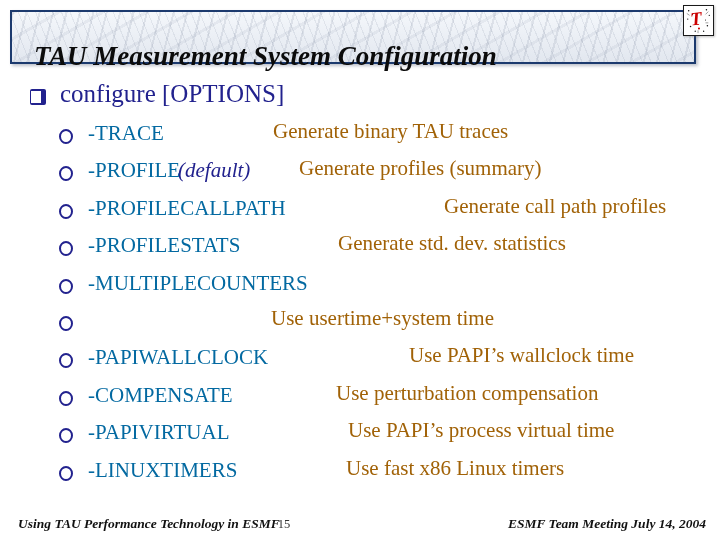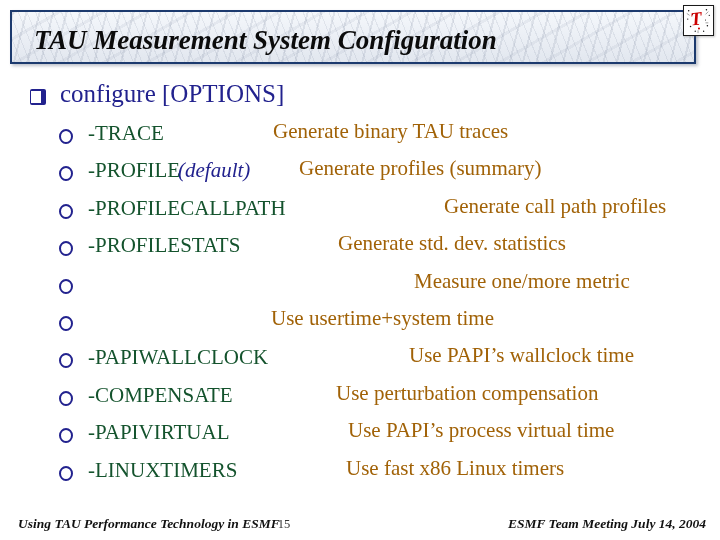--- a/index.html
+++ b/index.html
@@ -14,21 +14,21 @@
     border:2px solid #1C3A6E; box-sizing:border-box;
     background-color:#EAEEF4;
     background-image:
       repeating-linear-gradient(104deg, rgba(140,150,170,0.20) 0 2px, rgba(0,0,0,0) 2px 13px),
       repeating-linear-gradient(68deg, rgba(120,132,155,0.14) 0 1px, rgba(0,0,0,0) 1px 8px),
       repeating-linear-gradient(150deg, rgba(170,178,195,0.18) 0 3px, rgba(0,0,0,0) 3px 22px),
       linear-gradient(180deg,#F4F7FB,#E2E7EF);
     box-shadow:2px 2px 3px rgba(110,120,140,0.45);
   }
   .titlebar-text{
-    position:absolute; left:22px; top:0; height:54px; line-height:56px;
+    position:absolute; left:22px; top:16px; height:54px; line-height:56px;
     font-size:27px; font-weight:bold; font-style:italic; color:#0B0B0B;
     white-space:nowrap;
   }
 
   
   .logo{
     position:absolute; left:683px; top:5px; width:31px; height:31px;
     background:#ffffff; border:1px solid #1a1a1a; box-sizing:border-box;
     box-shadow:1px 1px 2px rgba(100,100,100,0.4);
   }
@@ -52,21 +52,21 @@
     margin:0; padding:0; list-style:none;
   }
   .opt{
     position:relative; height:37.4px; box-sizing:border-box;
     padding:3px 0 0 34px; font-size:21px; white-space:nowrap;
   }
   .circ-bullet{
     position:absolute; left:5px; top:11px; width:10px; height:11px;
     border:2px solid #22228E; border-radius:50%; background:transparent;
   }
-  .opt-name{color:#14532d;}
+  .opt-name{color:#0369a1;}
   .opt-mid{position:absolute; top:3px; left:124px; color:#22228E;font-style:italic;}
   .opt-desc{position:absolute; top:1px; color:#a16207;margin-left:31px;}
   .opt:nth-child(1)  .opt-desc{left:188px;}
   .opt:nth-child(2)  .opt-desc{left:214px;}
   .opt:nth-child(3)  .opt-desc{left:359px;}
   .opt:nth-child(4)  .opt-desc{left:253px;}
   .opt:nth-child(5)  .opt-desc{left:329px;}
   .opt:nth-child(6)  .opt-desc{left:186px;}
   .opt:nth-child(7)  .opt-desc{left:324px;}
   .opt:nth-child(8)  .opt-desc{left:251px;}
@@ -143,21 +143,21 @@
       <span class="opt-name">-PROFILECALLPATH</span>
       <span class="opt-desc">Generate call path profiles</span>
     </li>
     <li class="opt">
       <span class="circ-bullet"></span>
       <span class="opt-name">-PROFILESTATS</span>
       <span class="opt-desc">Generate std. dev. statistics</span>
     </li>
     <li class="opt">
       <span class="circ-bullet"></span>
-      <span class="opt-desc">Measure one/more metric</span>
+      <span class="opt-name">-MULTIPLECOUNTERS</span>
     </li>
     <li class="opt">
       <span class="circ-bullet"></span>
       <span class="opt-desc">Use usertime+system time</span>
     </li>
     <li class="opt">
       <span class="circ-bullet"></span>
       <span class="opt-name">-PAPIWALLCLOCK</span>
       <span class="opt-desc">Use PAPI’s wallclock time</span>
     </li>

